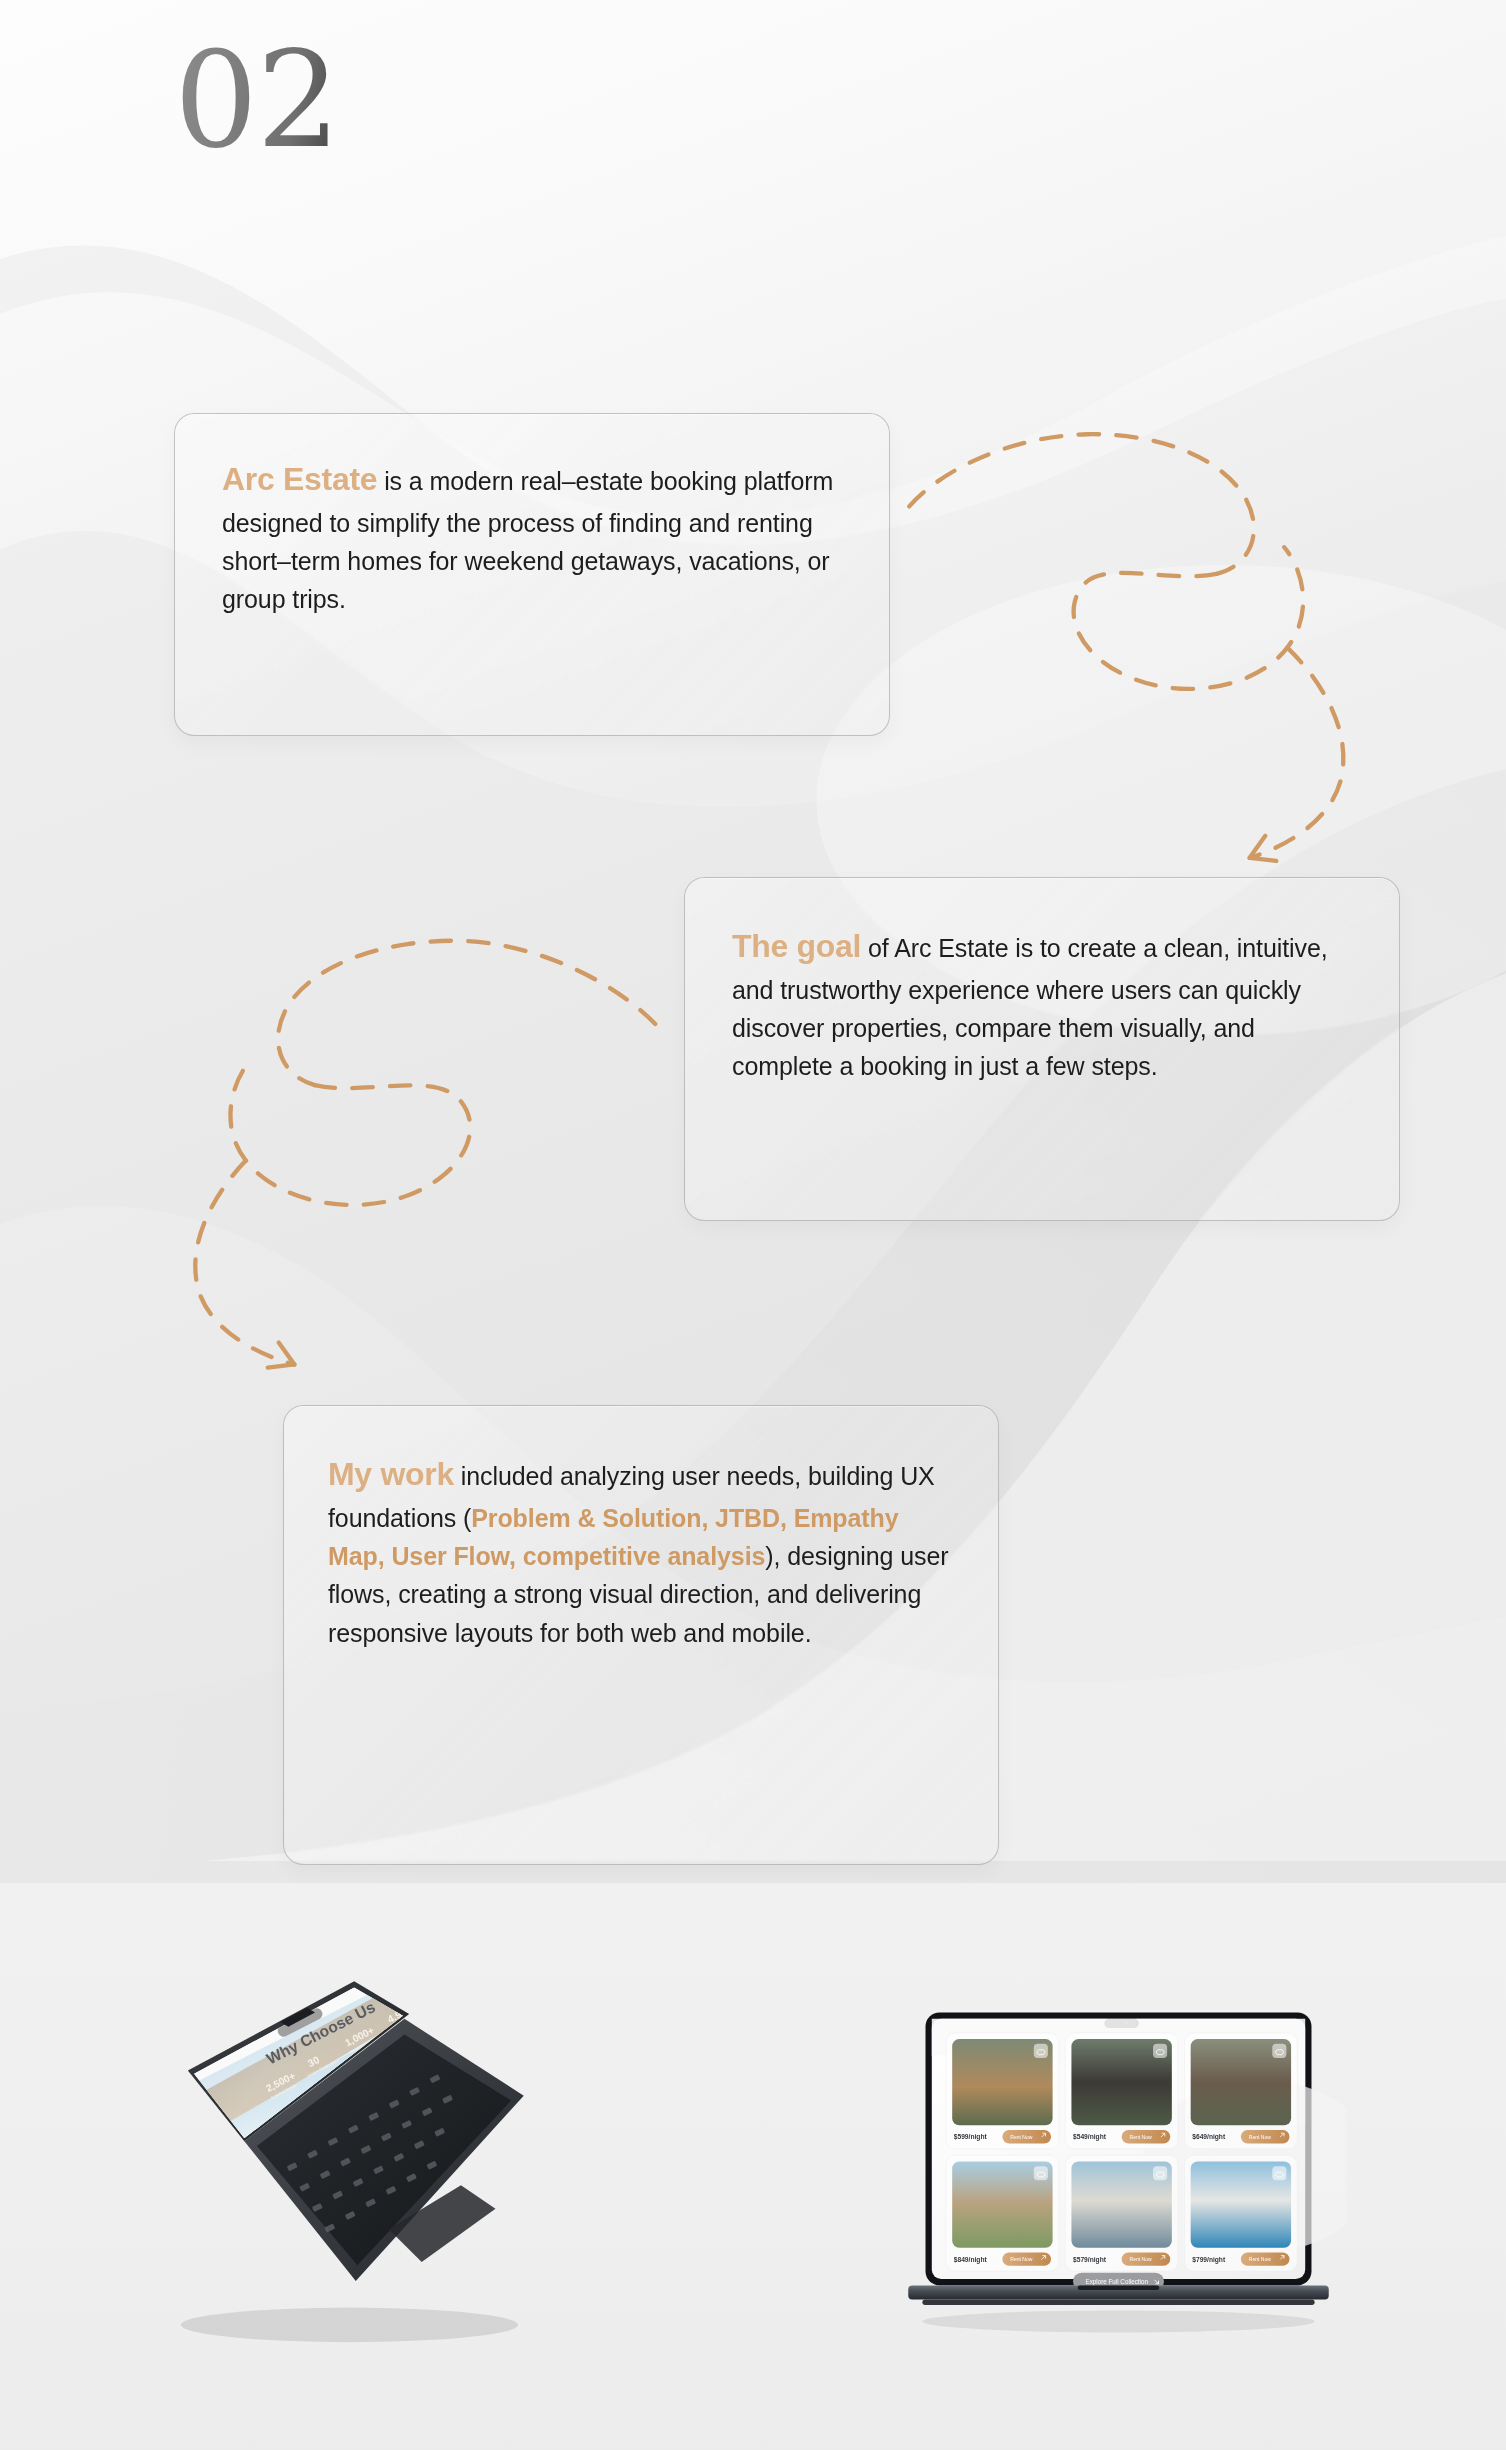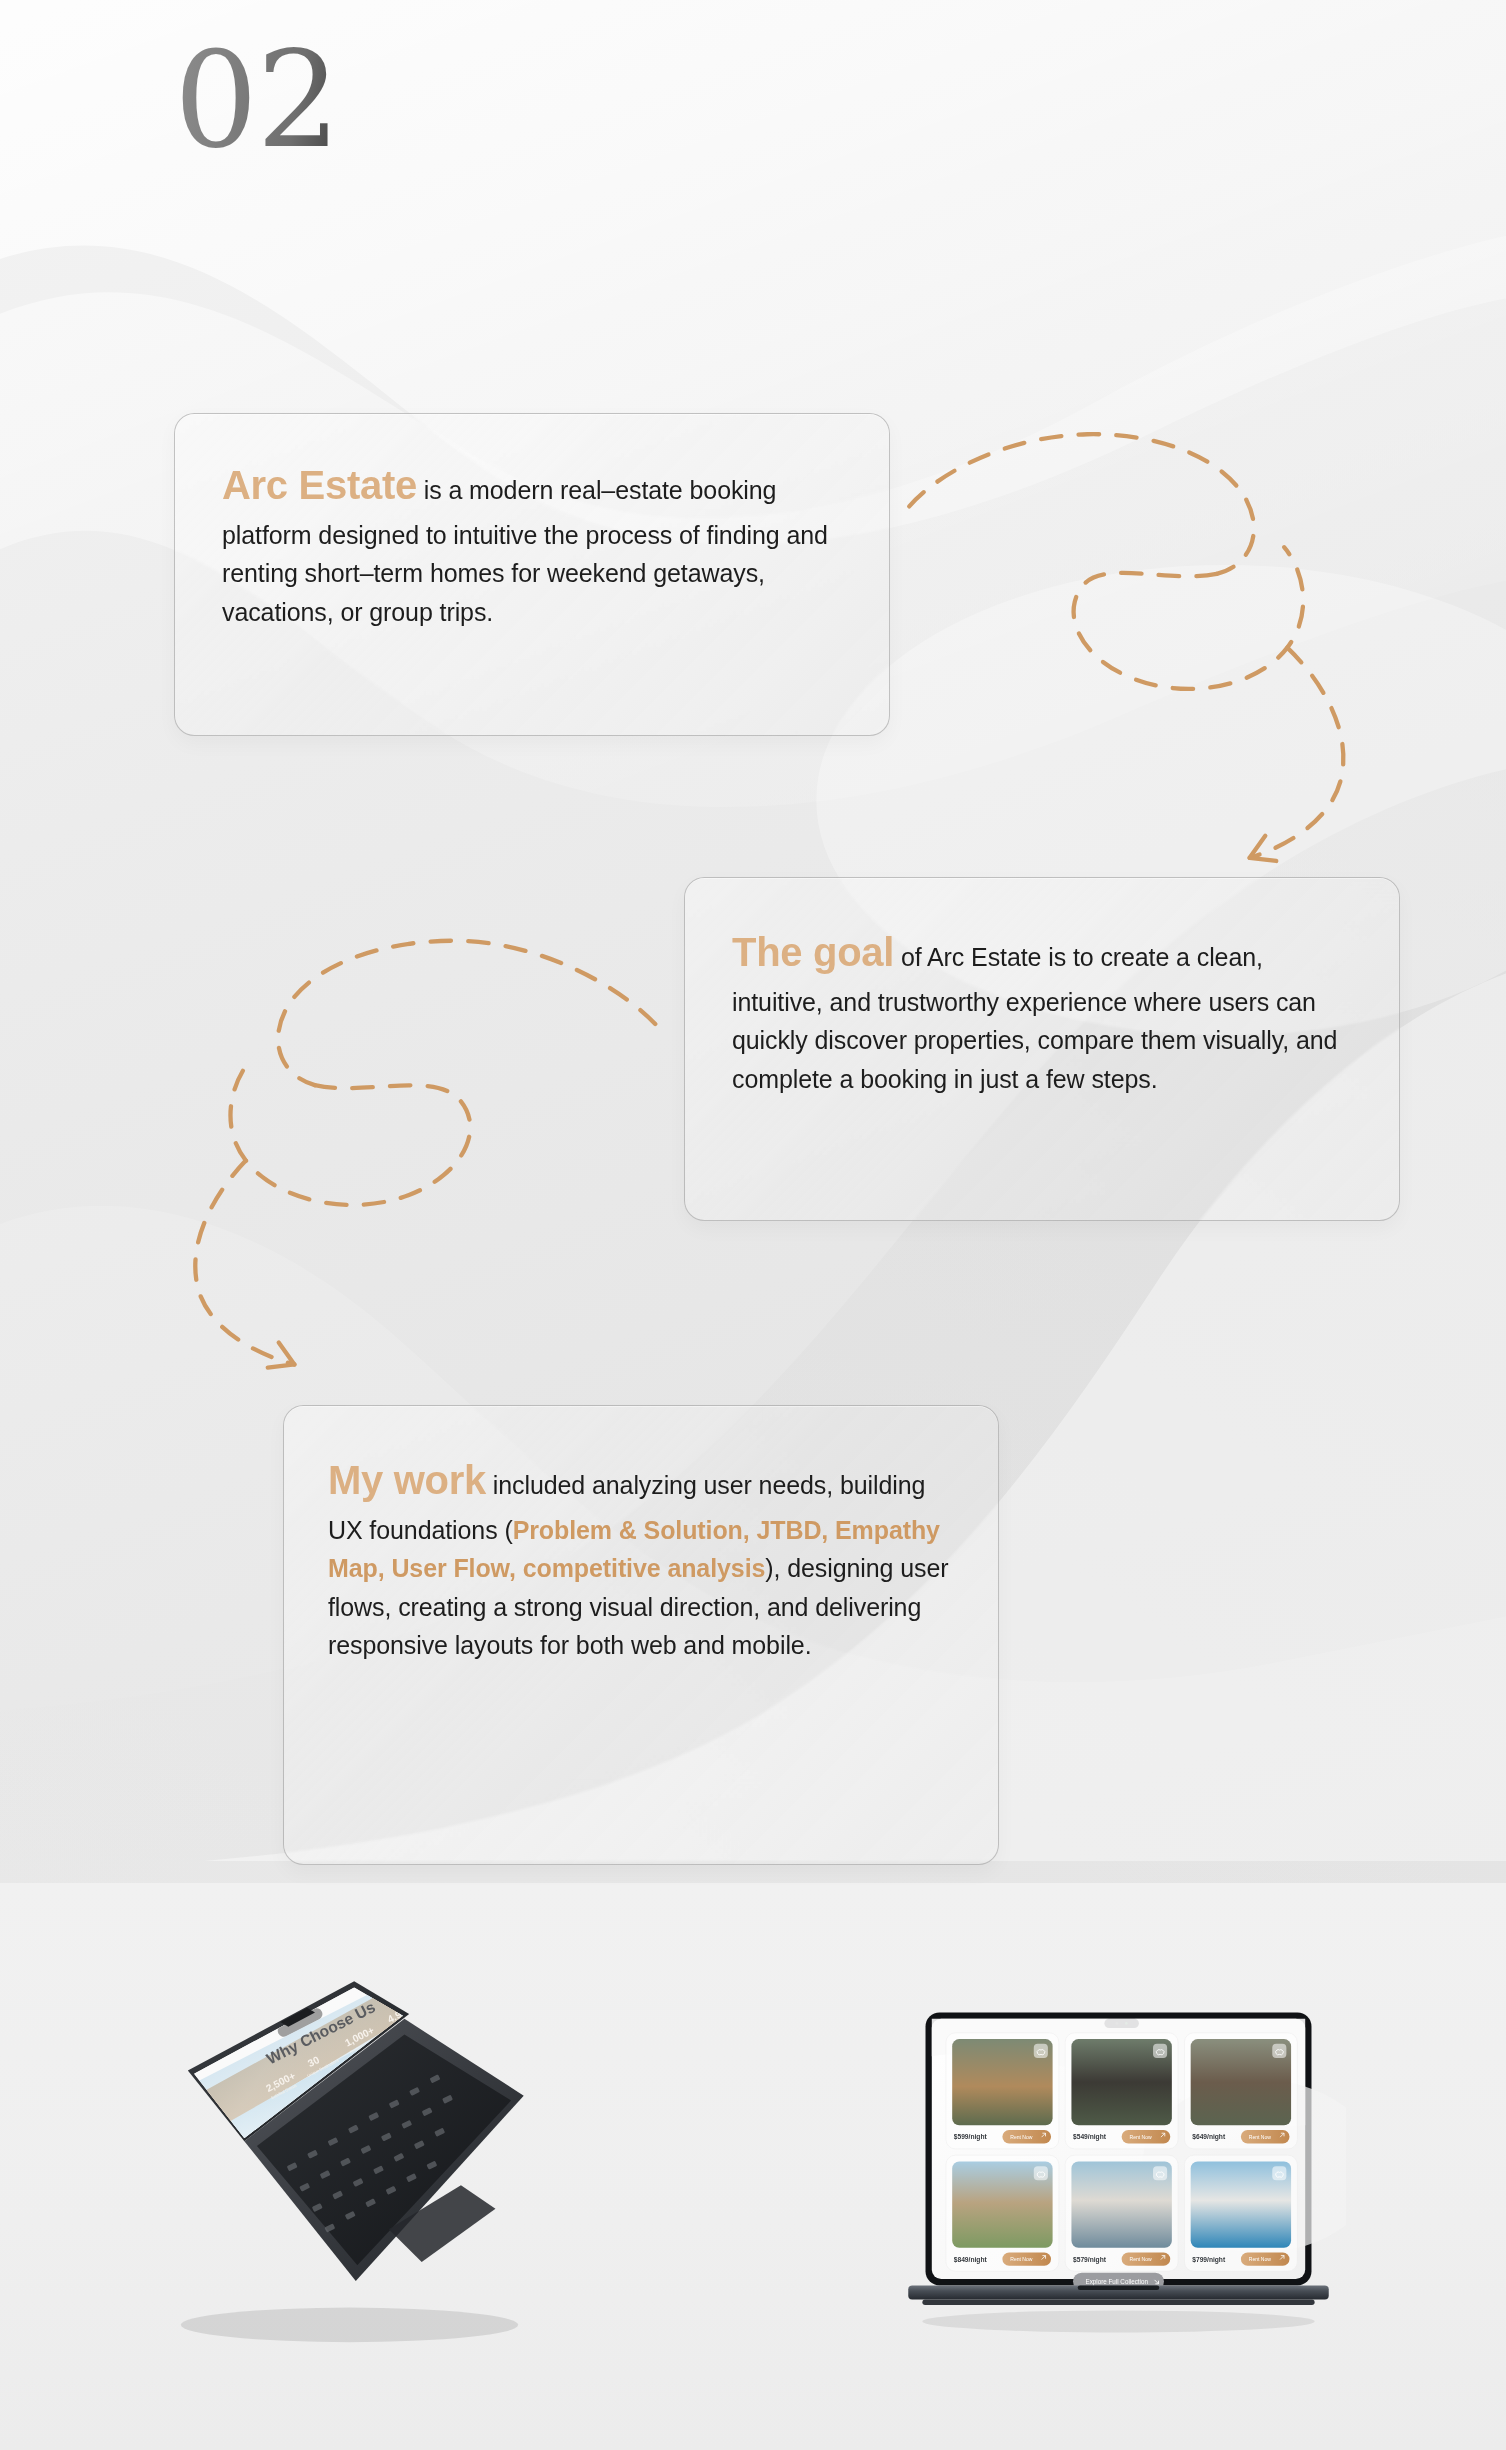--- a/index.html
+++ b/index.html
@@ -48,21 +48,21 @@
     background:linear-gradient(135deg,rgba(255,255,255,.34) 0%,rgba(250,250,250,.16) 48%,rgba(238,238,238,.10) 100%);
     box-shadow:0 0.8px 0 rgba(255,255,255,.55) inset, 0 7.8px 20.4px rgba(0,0,0,.035);
     backdrop-filter:blur(0.8px);
   }
   .card p{
     font-size:25px; line-height:1.53;
     color:#1d1d1d; letter-spacing:-0.1px;
     font-weight:400;
   }
   .lead{
-    font-size:40px; font-weight:700; color:#dcb083;
+    font-size:32px; font-weight:700; color:#dcb083;
     letter-spacing:-0.3px;
   }
   .hl{ color:#cf9a63; font-weight:700; }
 
   #card1{ left:174px; top:413px; width:716px; height:323px; }
   #card1 .inner{ padding:41px 44px 0 47px; }
   #card2{ left:684px; top:877px; width:716px; height:344px; }
   #card2 .inner{ padding:44px 44px 0 47px; }
   #card3{ left:283px; top:1405px; width:716px; height:460px; }
   #card3 .inner{ padding:44px 44px 0 44px; }
@@ -104,21 +104,21 @@
   <ellipse cx="1560" cy="1020" rx="520" ry="300" fill="#ffffff" opacity=".30"></ellipse>
 </svg>
 <div class="bg-bottom"></div>
 
 <div class="header">
   <span class="num-02">02</span>
 </div>
 
 <div class="card" id="card1">
   <div class="inner">
-    <p><span class="lead">Arc Estate</span><span> is a modern real–estate booking platform designed to intuitive the process of finding and renting short–term homes for weekend getaways, vacations, or group trips.</span></p>
+    <p><span class="lead">Arc Estate</span><span> is a modern real–estate booking platform designed to simplify the process of finding and renting short–term homes for weekend getaways, vacations, or group trips.</span></p>
   </div>
 </div>
 
 <svg class="arrow" id="arrow1" viewBox="0 0 650 575">
   <g fill="none" stroke="#cf9a63" stroke-width="5.5" stroke-linecap="round" stroke-dasharray="26 22">
     <path d="M18 100 C60 52 150 10 245 8 C340 6 420 40 448 92 C470 134 452 176 410 186"></path>
     <path d="M410 186 C350 198 268 168 240 200 C210 236 236 292 300 318 C372 348 462 330 500 280 C534 236 520 180 496 152"></path>
     <path d="M500 280 C540 318 580 380 570 440 C562 492 510 530 452 548"></path>
   </g>
   <path d="M452 548 L472 520 M452 548 L486 552" fill="none" stroke="#cf9a63" stroke-width="5.5" stroke-linecap="round"></path>

